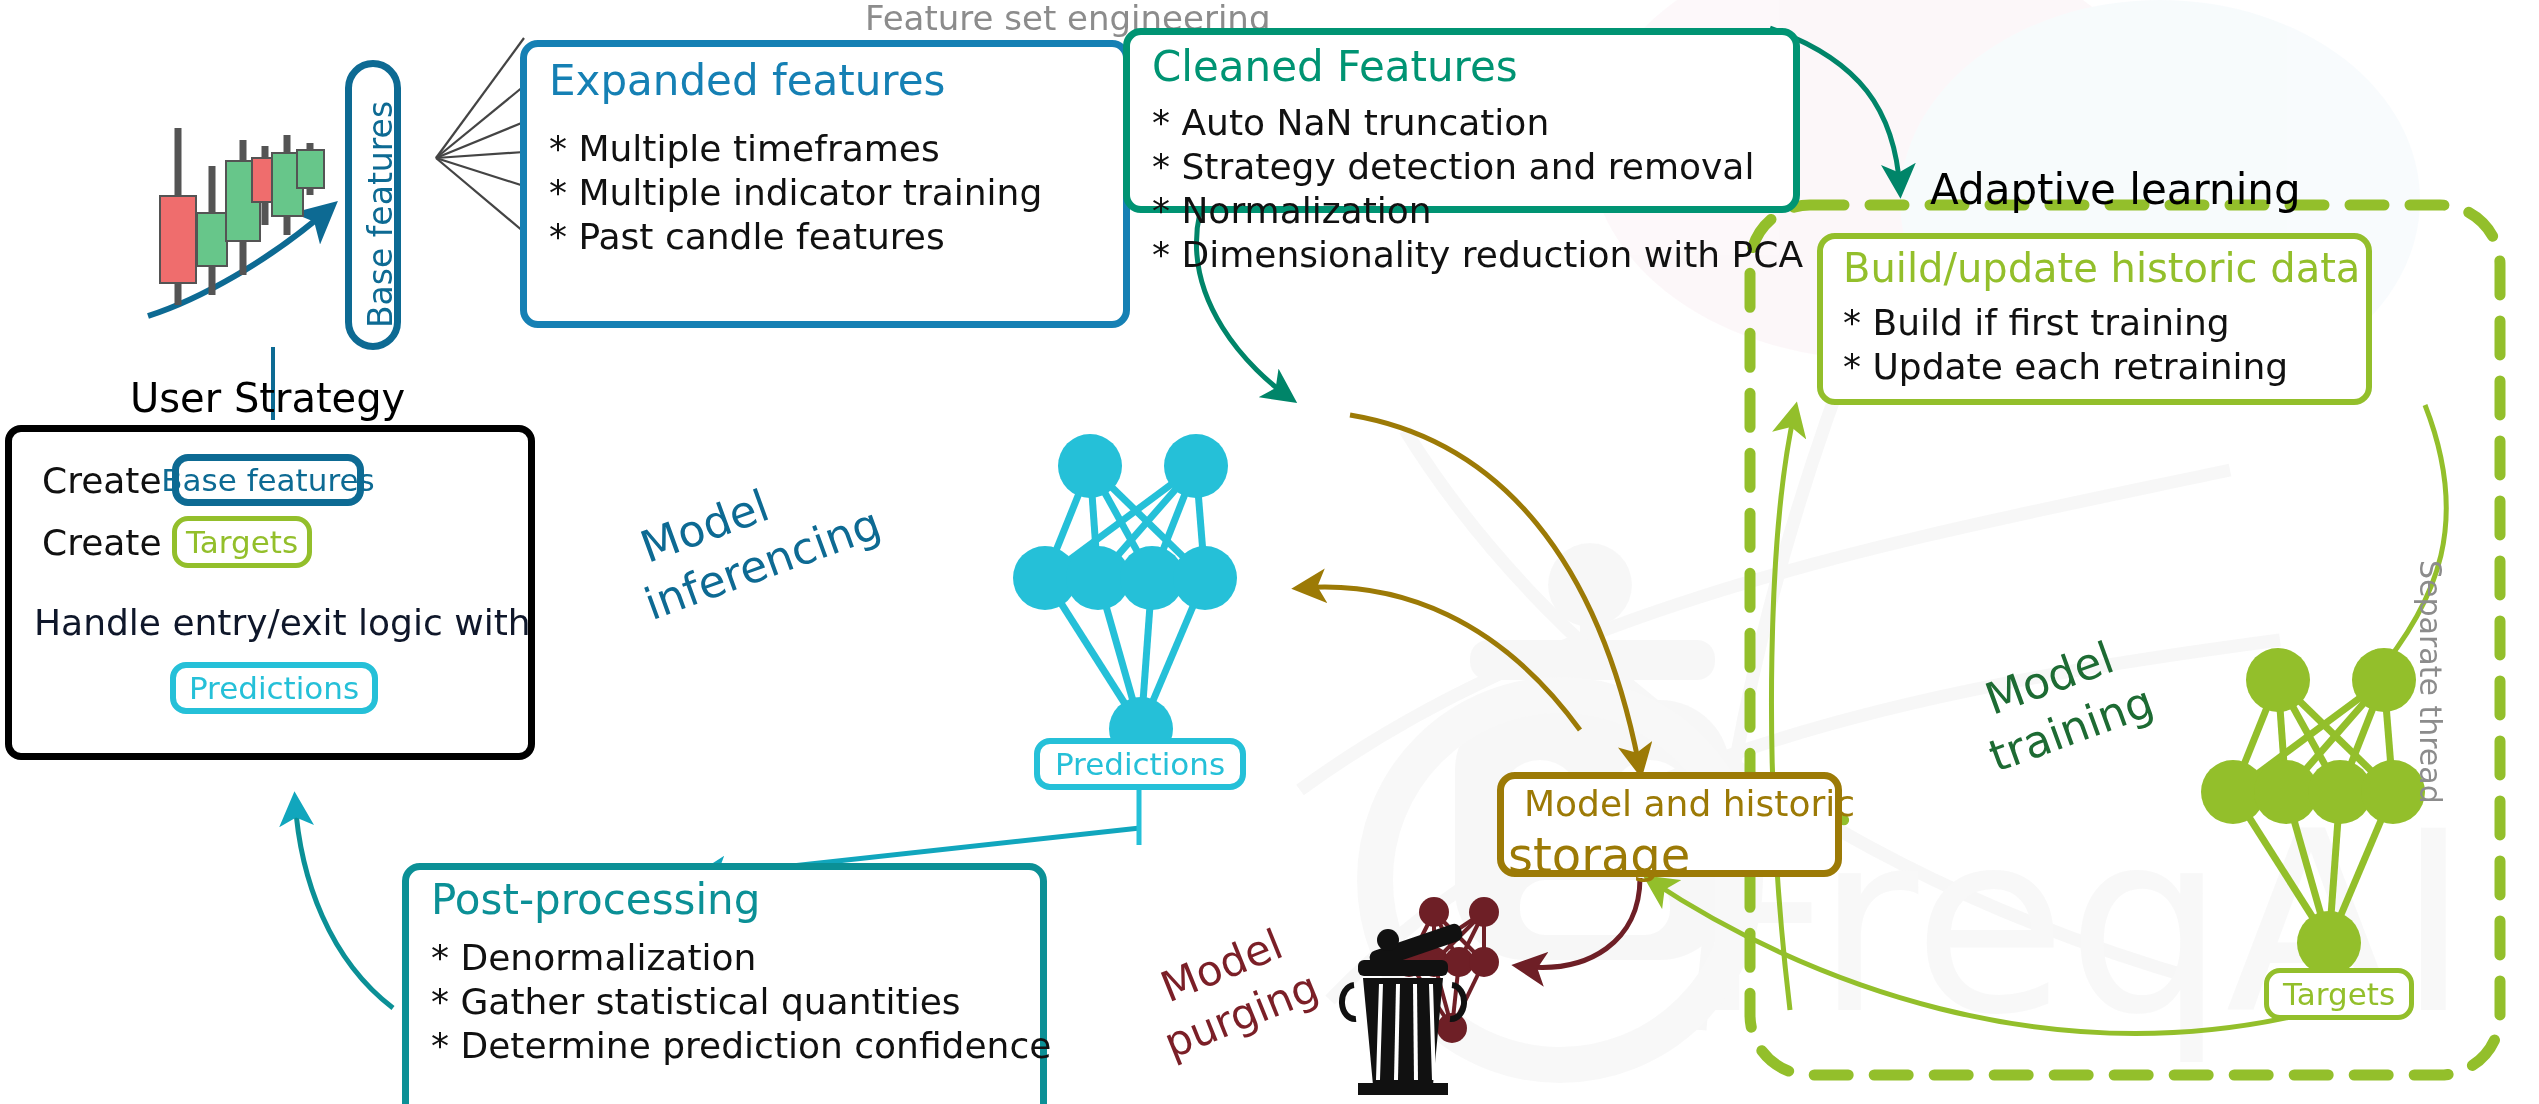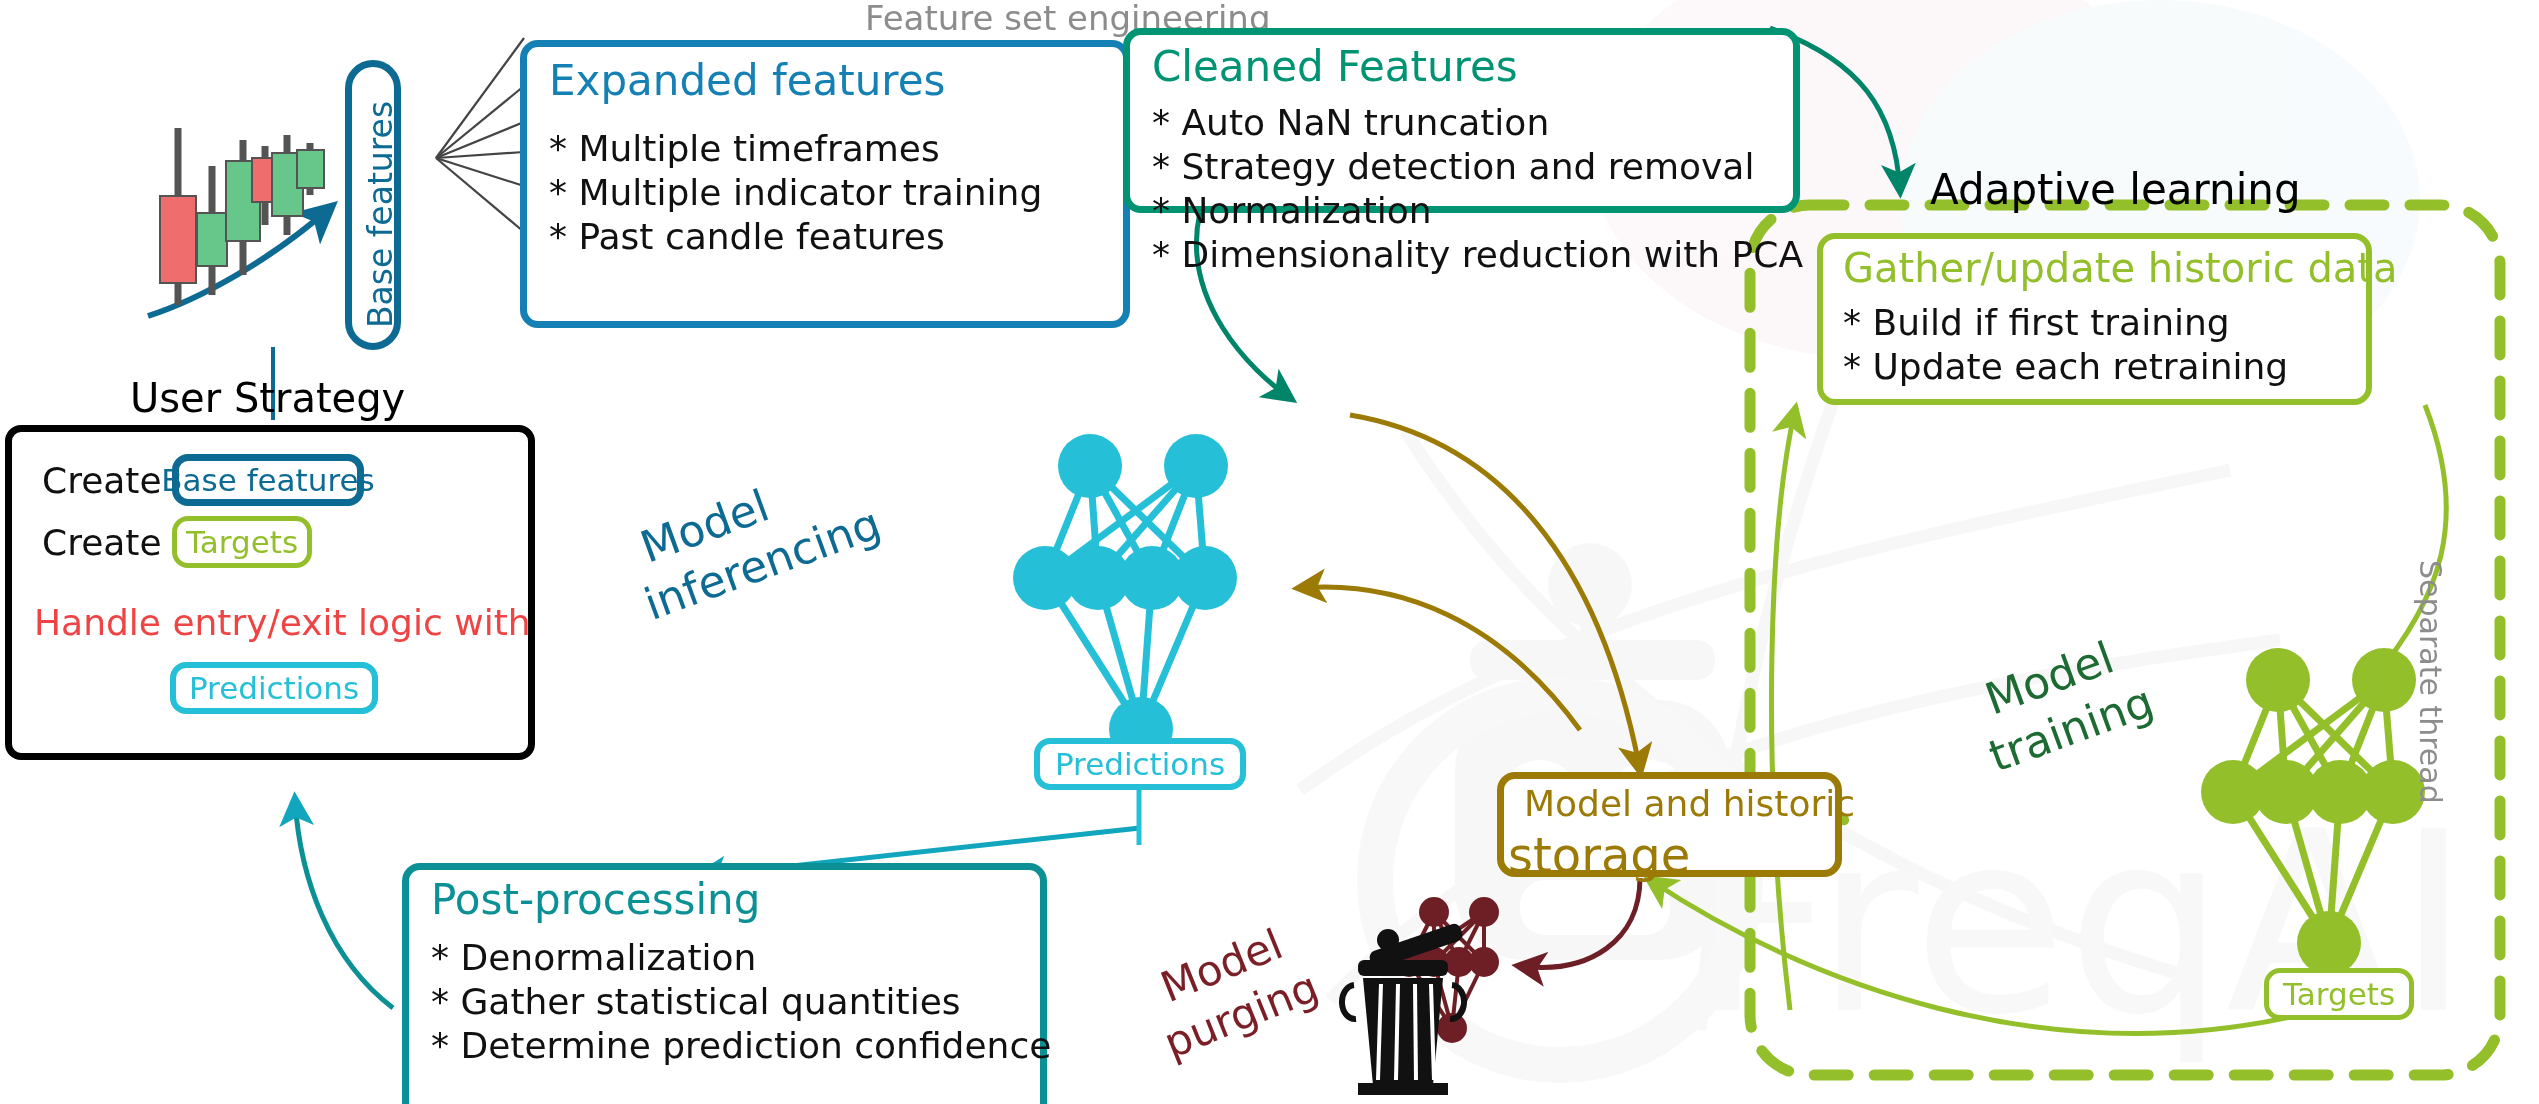--- a/index.html
+++ b/index.html
@@ -329,21 +329,21 @@
     <div class="pill b-dblue c-dblue" style="left:160px;top:22px;width:192px;height:52px;font-size:31px;">
       <span>Base features</span>
     </div>
 
     <div style="position:absolute;left:30px;top:90px;font-size:36px;color:#111;">Create</div>
     <div class="pill" style="left:160px;top:84px;width:140px;height:52px;font-size:31px;
                 border:5px solid #93bf2b;color:#93bf2b;">
       <span>Targets</span>
     </div>
 
-    <div style="position:absolute;left:22px;top:170px;font-size:36px;color:#ef4444;white-space:nowrap;">Handle entry/exit logic with</div>
+    <div style="position:absolute;left:22px;top:170px;font-size:36px;color:#0f172a;white-space:nowrap;">Handle entry/exit logic with</div>
     <div class="pill b-cyan c-cyan" style="left:158px;top:230px;width:208px;height:52px;font-size:31px;">
       <span>Predictions</span>
     </div>
   </div>
 
   <div class="lbl c-dblue" style="left:645px;top:480px;font-size:44px;transform:rotate(-20deg);line-height:1.25;">
     <div>Model</div>
     <div style="margin-left:-16px;">inferencing</div>
   </div>
 
@@ -369,21 +369,21 @@
     <div class="c-gold" style="position:absolute;left:20px;top:4px;font-size:36px;white-space:nowrap;">Model and historic</div>
     <div class="c-gold" style="position:absolute;left:4px;top:48px;font-size:48px;white-space:nowrap;">storage</div>
   </div>
 
   <div class="lbl c-black" style="left:1930px;top:165px;font-size:42px;">Adaptive learning</div>
 
   <div class="lbl c-grey" style="left:2448px;top:560px;font-size:30px;width:260px;text-align:left;
               transform:rotate(90deg);transform-origin:left top;">Separate thread</div>
 
   <div class="node rbox" style="left:1817px;top:233px;width:555px;height:172px;border:6px solid #93bf2b;">
-    <div class="c-olive" style="position:absolute;left:20px;top:6px;font-size:40px;white-space:nowrap;">Gather/update historic data</div>
+    <div class="c-olive" style="position:absolute;left:20px;top:6px;font-size:40px;white-space:nowrap;">Build/update historic data</div>
     <div class="bullets" style="position:absolute;left:20px;top:62px;">
       <div>* Build if first training</div>
       <div>* Update each retraining</div>
     </div>
   </div>
 
   <div class="lbl c-dgreen" style="left:1992px;top:645px;font-size:44px;transform:rotate(-20deg);line-height:1.25;">
     <div>Model</div>
     <div style="margin-left:-16px;">training</div>
   </div>

